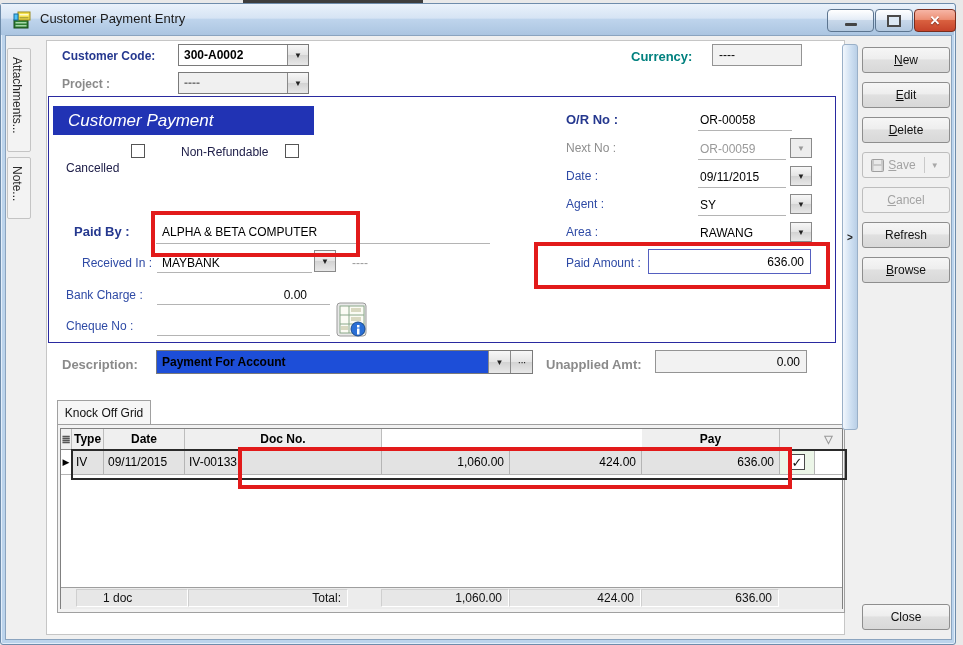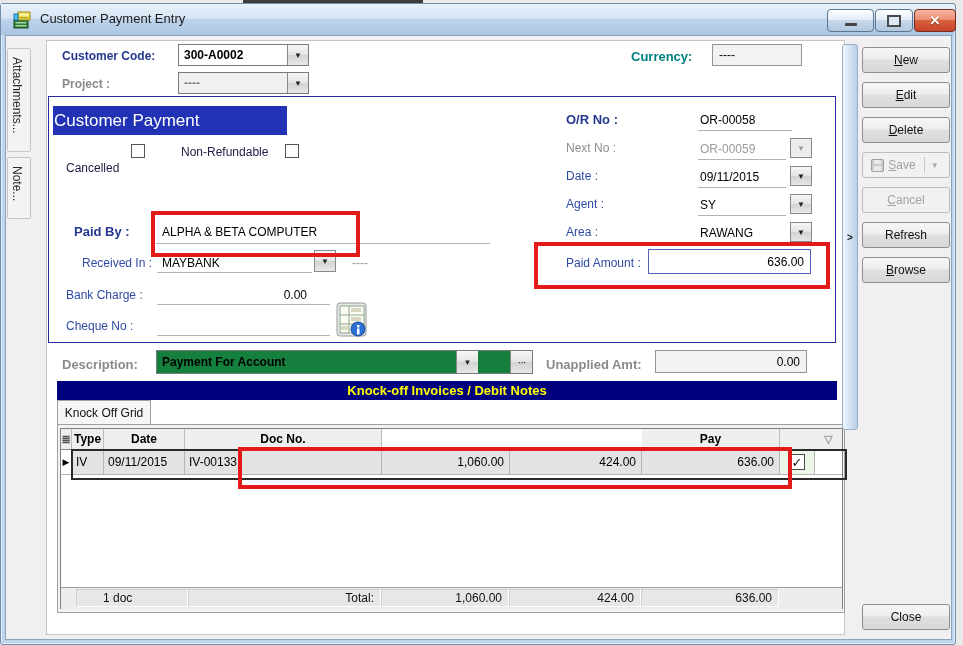--- a/index.html
+++ b/index.html
@@ -43,21 +43,21 @@
   .combo.disabled .ctext{color:#777;}
   .dd-btn{width:20px;height:100%;border-left:1px solid #8a8a8a;background:linear-gradient(#f7f7f7,#e4e4e4 50%,#d2d2d2 50%,#e8e8e8);
     display:flex;align-items:center;justify-content:center;font-size:8px;color:#222;}
   .dd-sq{width:22px;height:20px;border:1px solid #8a8a8a;background:linear-gradient(#f7f7f7,#e4e4e4 50%,#d2d2d2 50%,#e8e8e8);
     display:flex;align-items:center;justify-content:center;font-size:8px;color:#222;box-sizing:border-box;}
   .dd-sq.disabled{color:#9a9a9a;background:#ededed;}
   .sunken{background:#f2f2f2;border:1px solid #949494;box-sizing:border-box;font-size:12px;display:flex;align-items:center;}
   .underline{height:1px;background:#b4b4b4;}
 
   .navy-panel{left:48px;top:96px;width:786px;height:245px;border:1px solid #2a2aa0;background:#fff;}
-  .cp-header{left:53px;top:106px;width:234px;height:29px;background:#2133b4;color:#fff;font-size:17px;display:flex;align-items:center;padding-left:1px;box-sizing:border-box;}
+  .cp-header{left:53px;top:106px;width:261px;height:29px;background:#2133b4;color:#fff;font-size:17px;display:flex;align-items:center;padding-left:15px;box-sizing:border-box;font-style:italic;}
   .chk{width:14px;height:14px;border:1px solid #555;background:#fff;box-sizing:border-box;}
   .chk-lbl{font-size:12px;color:#20204a;}
 
   .paid-amt-box{left:648px;top:249px;width:163px;height:25px;background:#fff;border:1px solid #5560c0;box-sizing:border-box;
     display:flex;align-items:center;justify-content:flex-end;padding-right:6px;font-size:12px;}
 
   .red-box{border:4px solid #e21a1a;background:transparent;z-index:50;}
 
   
   .ko-banner{left:57px;top:381px;width:780px;height:19px;background:#00007f;color:#ffff00;font-weight:bold;font-size:13px;
@@ -205,29 +205,28 @@
     <line x1="13" y1="4" x2="13" y2="31" stroke="#8aa88a"></line>
     <rect x="15" y="6" width="10" height="4" fill="#d8d8c0"></rect>
     <rect x="15" y="15" width="10" height="4" fill="#d8d8c0"></rect>
     <rect x="5" y="24" width="7" height="4" fill="#d8d8c0"></rect>
     <circle cx="22" cy="27" r="7" fill="#2a6fd6" stroke="#184a90"></circle>
     <rect x="21" y="23" width="2.5" height="2.5" fill="#fff"></rect>
     <rect x="21" y="26.5" width="2.5" height="6" fill="#fff"></rect>
   </svg>
 
   <div class="abs lbl lbl-grayb" style="left:62px;top:357px;font-size:13px;">Description:</div>
-  <div class="abs combo" style="left:156px;top:350px;width:377px;height:24px;background:#15803d;gap:32px;">
+  <div class="abs combo" style="left:156px;top:350px;width:377px;height:24px;background:#1d4ed8;">
     <span class="ctext">Payment For Account</span>
     <span class="dd-btn" style="width:21px;">▼</span>
     <span class="dd-btn" style="width:21px;font-size:11px;letter-spacing:-1px;">···</span>
   </div>
   <div class="abs lbl lbl-grayb" style="left:546px;top:357px;font-size:13px;">Unapplied Amt:</div>
   <div class="abs sunken" style="left:655px;top:350px;width:152px;height:23px;justify-content:flex-end;padding-right:6px;">0.00</div>
 
-  <div class="abs ko-banner">Knock-off Invoices / Debit Notes</div>
   <div class="abs ko-tab">Knock Off Grid</div>
   <div class="abs ko-panel"></div>
 
   <div class="abs grid">
 
     <div class="gcell ghead icon-cell" style="left:0;width:11px;">≣</div>
     <div class="gcell ghead" style="left:11px;width:32px;">Type</div>
     <div class="gcell ghead" style="left:43px;width:81px;">Date</div>
     <div class="gcell ghead" style="left:124px;width:197px;">Doc No.</div>
     <div class="gcell ghead" style="left:581px;width:138px;">Pay</div>
@@ -242,21 +241,21 @@
     <div class="gcell grow num" style="left:449px;width:132px;">424.00</div>
     <div class="gcell grow num" style="left:581px;width:138px;">636.00</div>
     <div class="gcell grow" style="left:719px;width:35px;background:#ecf6e8;justify-content:center;">
       <span class="grid-chk">✓</span>
     </div>
     <div class="gcell grow" style="left:754px;width:27px;background:#fff;border-right:none;"></div>
     <div class="abs row-outline"></div>
 
     <div class="gcell gfoot"></div>
     <div class="fcell" style="left:15px;width:112px;padding-left:26px;">1 doc</div>
-    <div class="fcell" style="left:127px;width:193px;justify-content:flex-end;padding-right:6px;">Total:</div>
+    <div class="fcell" style="left:127px;width:160px;justify-content:flex-end;padding-right:6px;">Total:</div>
     <div class="fcell" style="left:320px;width:128px;justify-content:flex-end;padding-right:6px;">1,060.00</div>
     <div class="fcell" style="left:448px;width:132px;justify-content:flex-end;padding-right:6px;">424.00</div>
     <div class="fcell" style="left:580px;width:138px;justify-content:flex-end;padding-right:6px;">636.00</div>
   </div>
 
   <div class="abs red-box" style="left:151px;top:211px;width:201px;height:38px;"></div>
   <div class="abs red-box" style="left:534px;top:242px;width:288px;height:39px;"></div>
   <div class="abs red-box" style="left:238px;top:447px;width:546px;height:34px;"></div>
 
   <div class="abs splitter">

